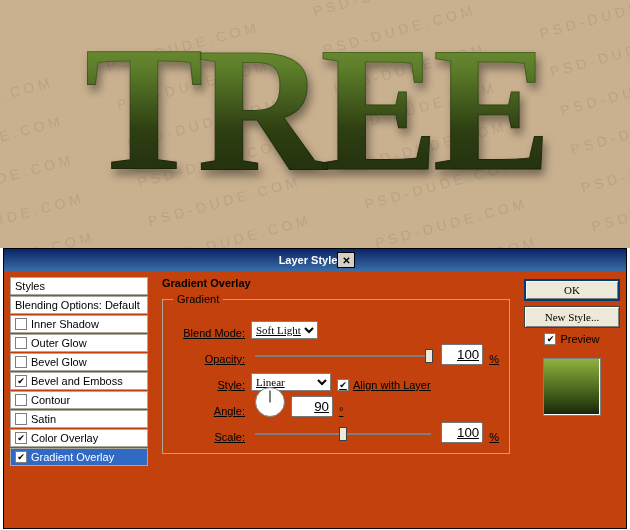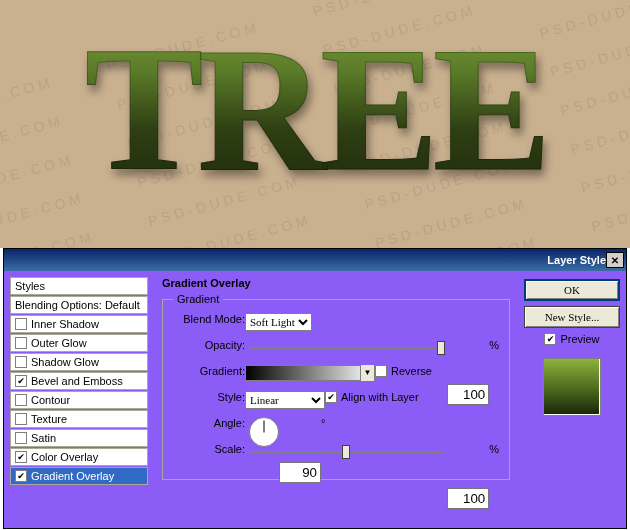--- a/index.html
+++ b/index.html
@@ -55,37 +55,37 @@
     top: 248px;
     width: 624px;
     border: 1px solid #000;
   }
   .titlebar {
     height: 22px;
     background: linear-gradient(#0a246a,#3a6ea5);
     color: #fff;
     display: flex;
     align-items: center;
-    justify-content: flex-end;
+    justify-content: center;
     padding: 0 2px 0 6px;
     font-weight: bold;
   }
   .close-btn {
     width: 18px; height: 16px;
     background: #d4d0c8;
     border: 1px solid #000;
     color: #000;
     font-size: 10px;
     display: inline-flex;
     align-items: center; justify-content: center;
     cursor: default;
     font-weight: bold;
   }
   .dlg-body {
-    background: #8b5cf6;
+    background: #c2410c;
     display: flex;
     height: 257px;
   }
   .sidebar {
     width: 150px;
     padding: 6px;
     display: flex;
     flex-direction: column;
     gap: 1px;
   }
@@ -127,22 +127,24 @@
     margin-bottom: 4px;
   }
   fieldset {
     border: 1px solid #aca899;
     padding: 8px 10px 10px 10px;
     margin: 0;
   }
   legend { padding: 0 4px; }
   .fld {
     display: flex;
-    align-items: flex-start;
+    align-items: flex-end;
     height: 26px;
+    gap: 6px;
+    text-decoration: underline;
   }
   .fld label {
     width: 72px;
     text-align: right;
   }
   select, input[type=text] {
     font: 11px Tahoma;
     height: 18px;
     border: 1px solid #7f7f7f;
     background: #fff;
@@ -247,33 +249,29 @@
       <div class="row">
           <span class="cb"></span>
           <span>Inner Shadow</span>
         </div>
       <div class="row">
           <span class="cb"></span>
           <span>Outer Glow</span>
         </div>
       <div class="row">
           <span class="cb"></span>
-          <span>Shadow Glow</span>
+          <span>Bevel Glow</span>
         </div>
       <div class="row">
           <span class="cb">✔</span>
           <span>Bevel and Emboss</span>
         </div>
       <div class="row indent">
           <span class="cb"></span>
           <span>Contour</span>
-        </div>
-      <div class="row indent">
-          <span class="cb"></span>
-          <span>Texture</span>
         </div>
       <div class="row">
           <span class="cb"></span>
           <span>Satin</span>
         </div>
       <div class="row">
           <span class="cb">✔</span>
           <span>Color Overlay</span>
         </div>
       <div class="row selected">
@@ -295,30 +293,20 @@
         <div class="fld">
           <label>Opacity:</label>
           <div class="slider">
               <div class="slider-track"></div>
               <div class="slider-thumb" style="right:2px"></div>
             </div>
           <input class="num" value="100" style="">
           <span>%</span>
         </div>
 
-        <div class="fld">
-          <label>Gradient:</label>
-          <div class="grad-preview">
-              <span class="dd-arrow">▼</span>
-            </div>
-          <span class="inline-cb">
-              <span class="cb"></span>
-              <span>Reverse</span>
-            </span>
-        </div>
 
         <div class="fld">
           <label>Style:</label>
           <select style="width:80px"><option>Linear</option></select>
           <span class="inline-cb">
               <span class="cb">✔</span>
               <span>Align with Layer</span>
             </span>
         </div>
 

